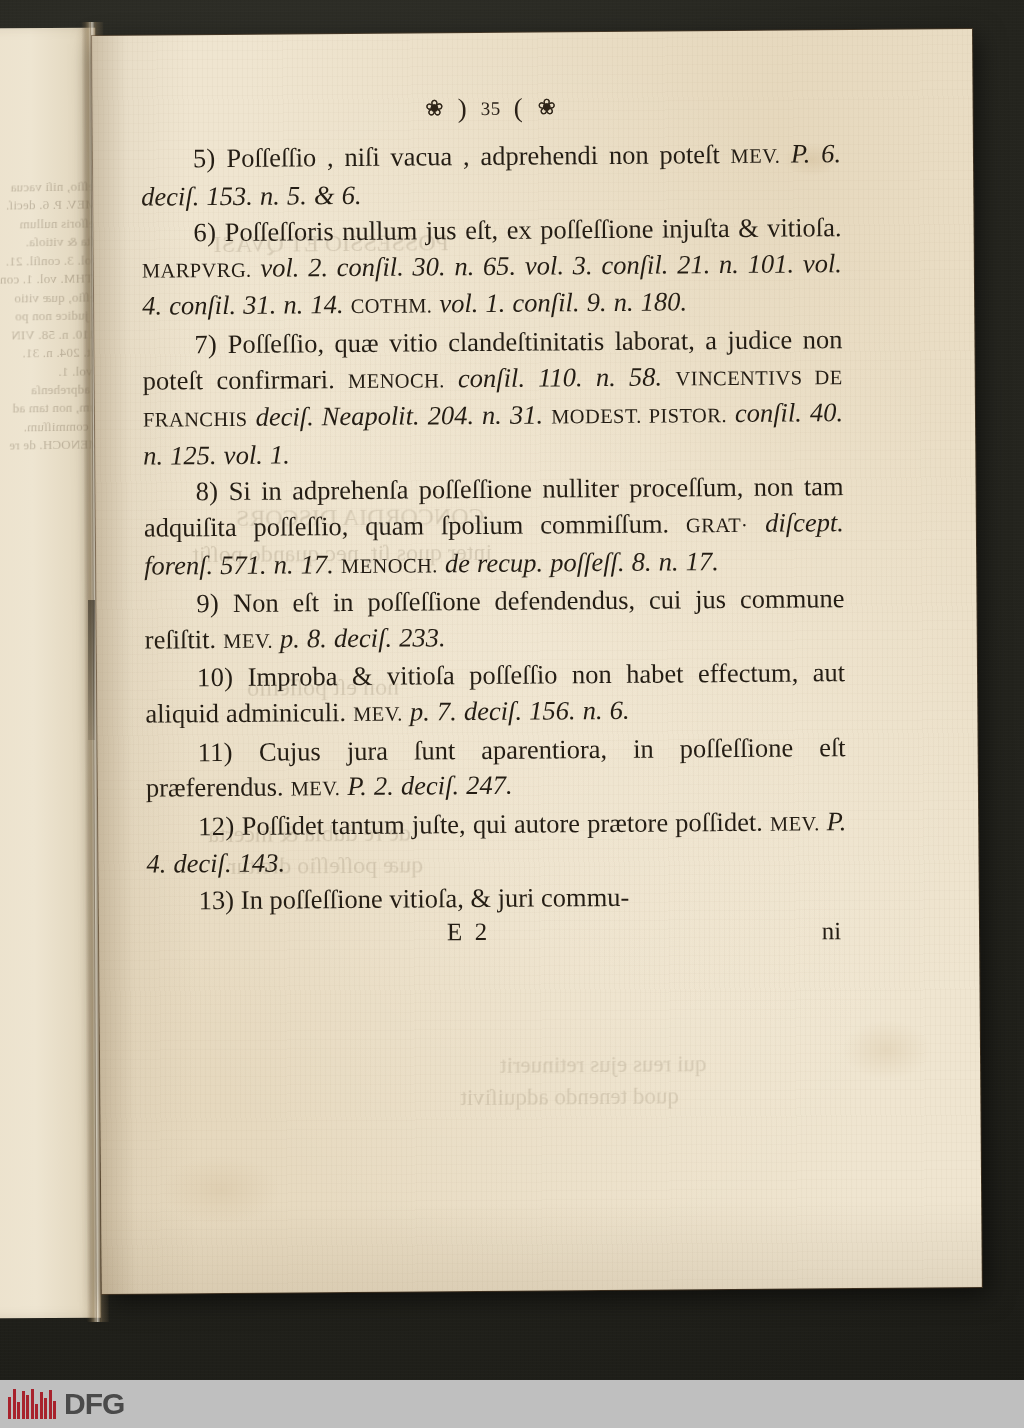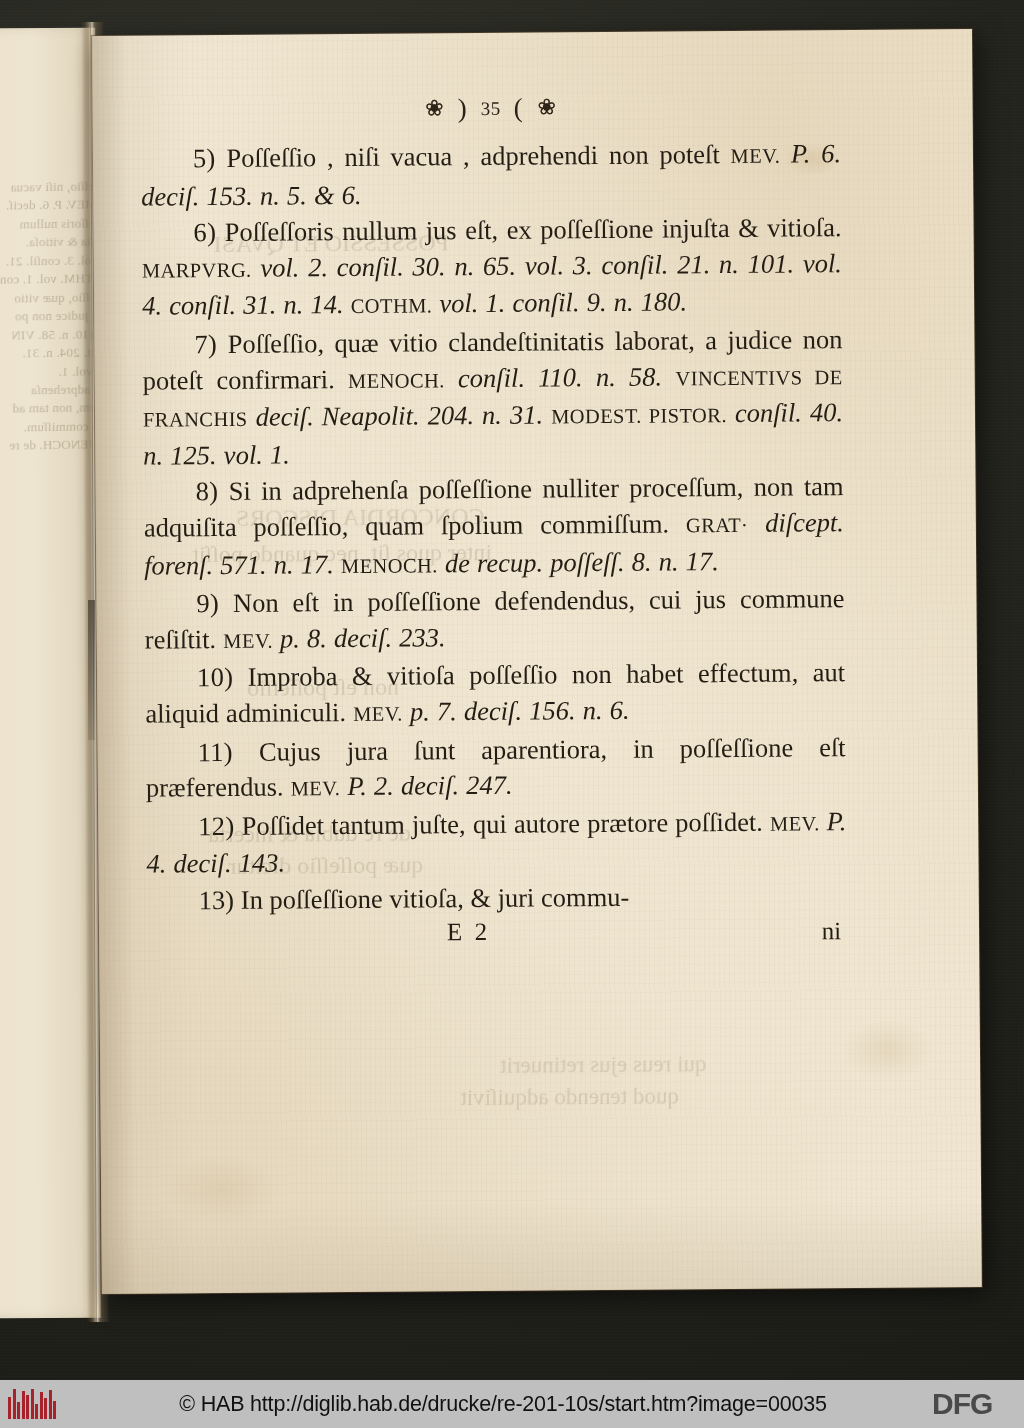--- a/index.html
+++ b/index.html
@@ -405,19 +405,18 @@
         <i style="height:28px"></i>
           <i style="height:24px"></i>
           <i style="height:30px"></i>
         <i style="height:15px"></i>
           <i style="height:27px"></i>
           <i style="height:21px"></i>
         <i style="height:29px"></i>
           <i style="height:18px"></i>
       </div>
     </div>
-    <div class="footer-url">© HAB http://diglib.hab.de/drucke/re-201-10s/start.htm?image=00035</div>
     <div class="dfg-mark">
       <span class="dfg-text">DFG</span>
     </div>
   </div>
 
 </div>
 
 </body></html>

